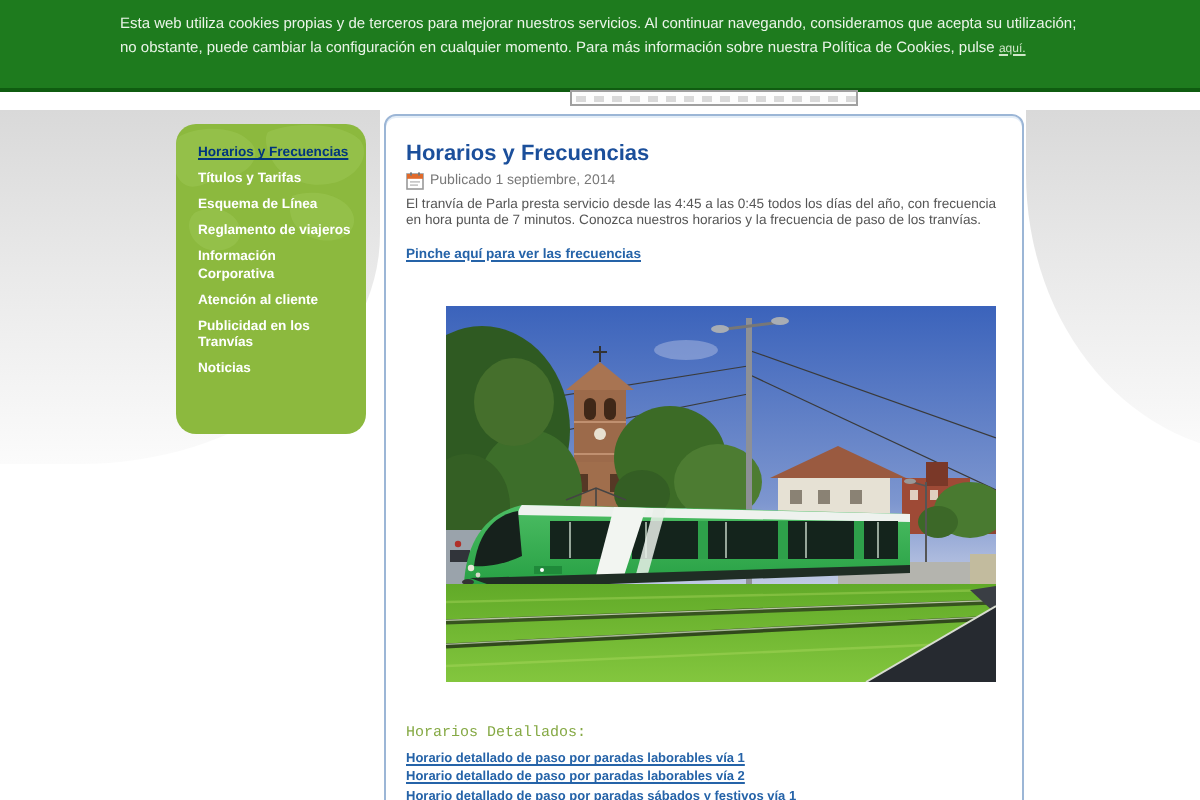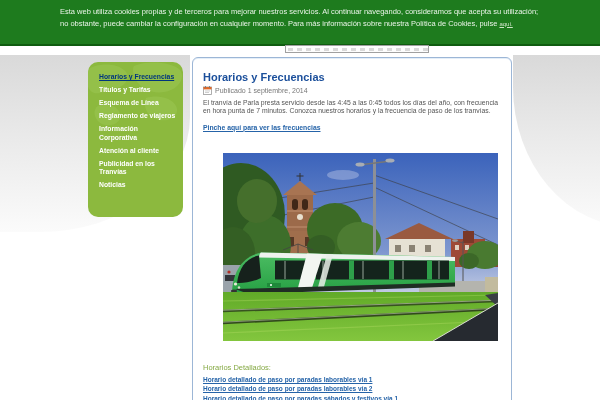--- a/index.html
+++ b/index.html
@@ -35,21 +35,21 @@
   .main-box{position:absolute;left:192px;top:57px;width:320px;height:360px;background:#ffffff;
     border:1px solid #9cb6d6;border-radius:6px 6px 0 0;box-sizing:border-box;
     box-shadow:inset 0 1px 0 #e4eef8;padding:13px 10px 0 10px;}
   .article-title{margin:0;color:#1b4f9b;font-size:11px;font-weight:bold;}
   .meta-row{display:flex;align-items:center;margin-top:3px;color:#777777;font-size:7px;}
   .meta-row svg{margin-right:3px;}
   .article-body{margin:4px 0 0 0;color:#555555;font-size:6.8px;line-height:8.4px;width:298px;}
   .freq-link{display:inline-block;margin-top:3px;color:#2563a8;font-size:6.8px;font-weight:bold;
     text-decoration:underline;cursor:pointer;}
   .photo{position:absolute;left:30px;top:95px;width:275px;height:188px;}
-  .detail-heading{position:absolute;left:10px;top:305px;color:#85a944;font-size:7.5px;}
+  .detail-heading{position:absolute;left:10px;top:305px;color:#85a944;font-size:7.5px;font-family:Liberation Mono, monospace;}
   .detail-links{position:absolute;left:10px;top:317px;}
   .detail-link{display:block;color:#2563a8;font-size:6.5px;font-weight:bold;line-height:9.3px;
     text-decoration:underline;cursor:pointer;}
 </style>
 </head>
 <body>
 
 <div class="page">
 
   <div class="cookie-banner">

